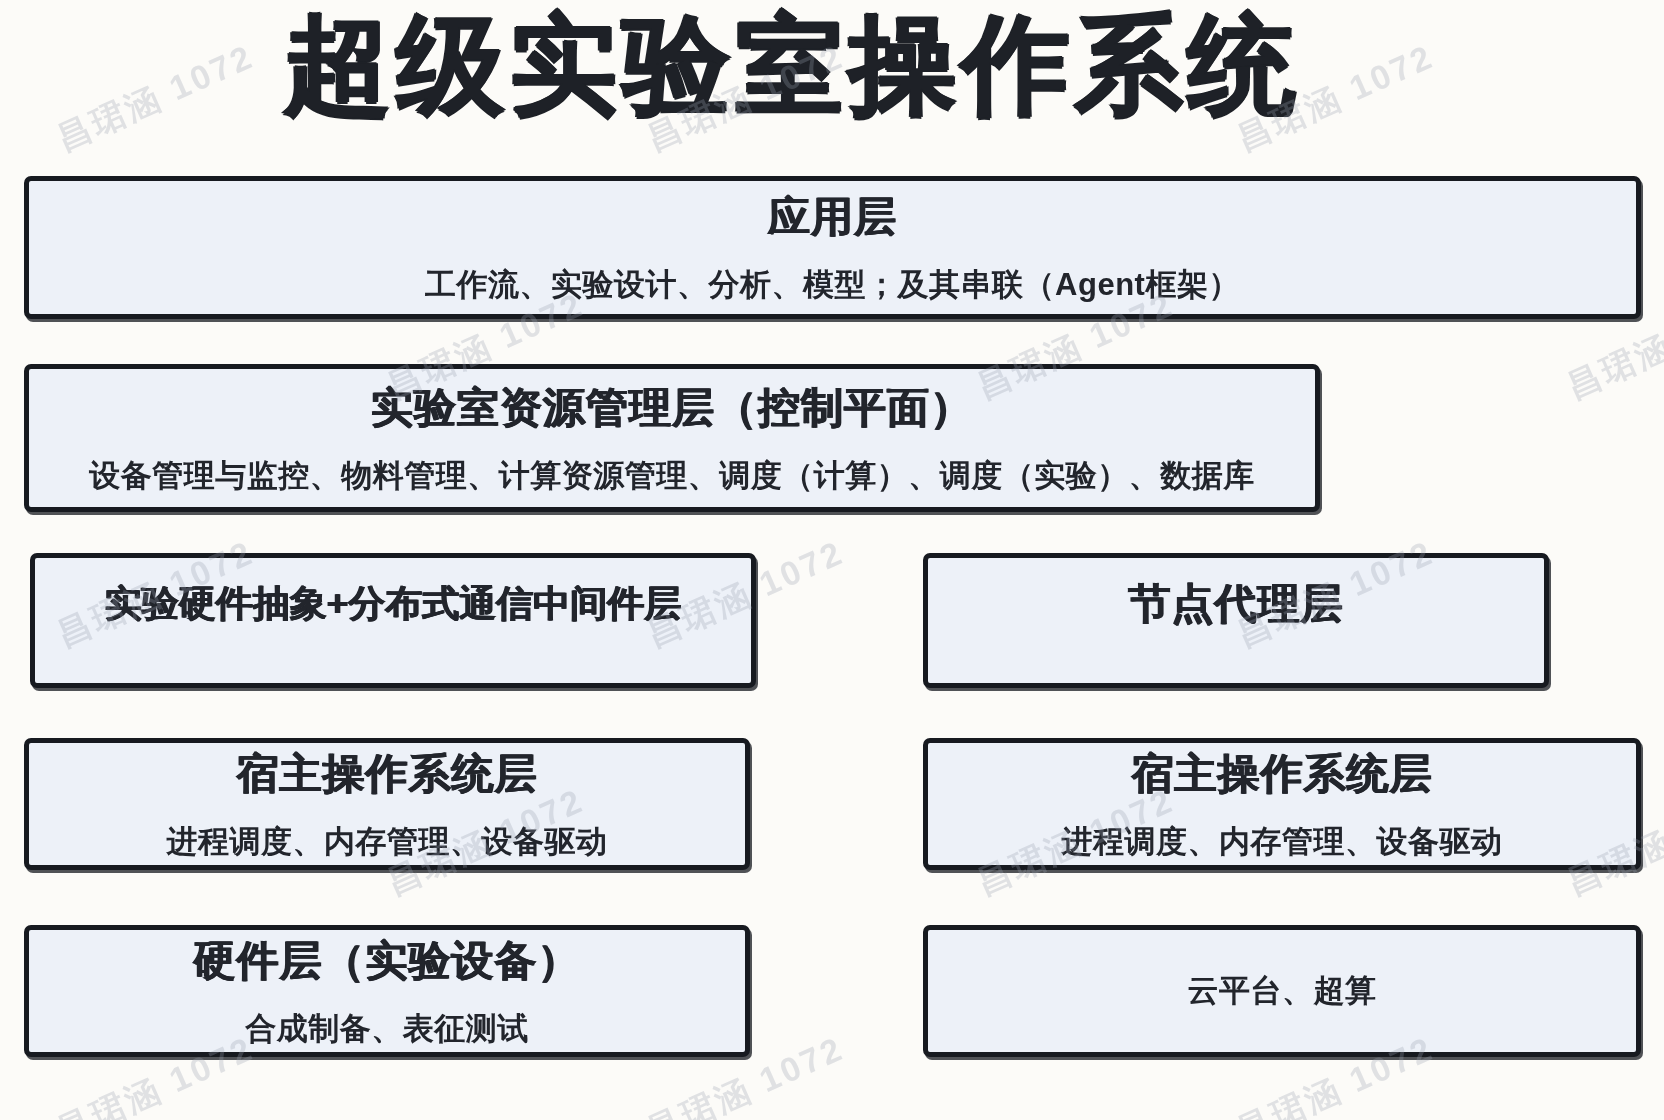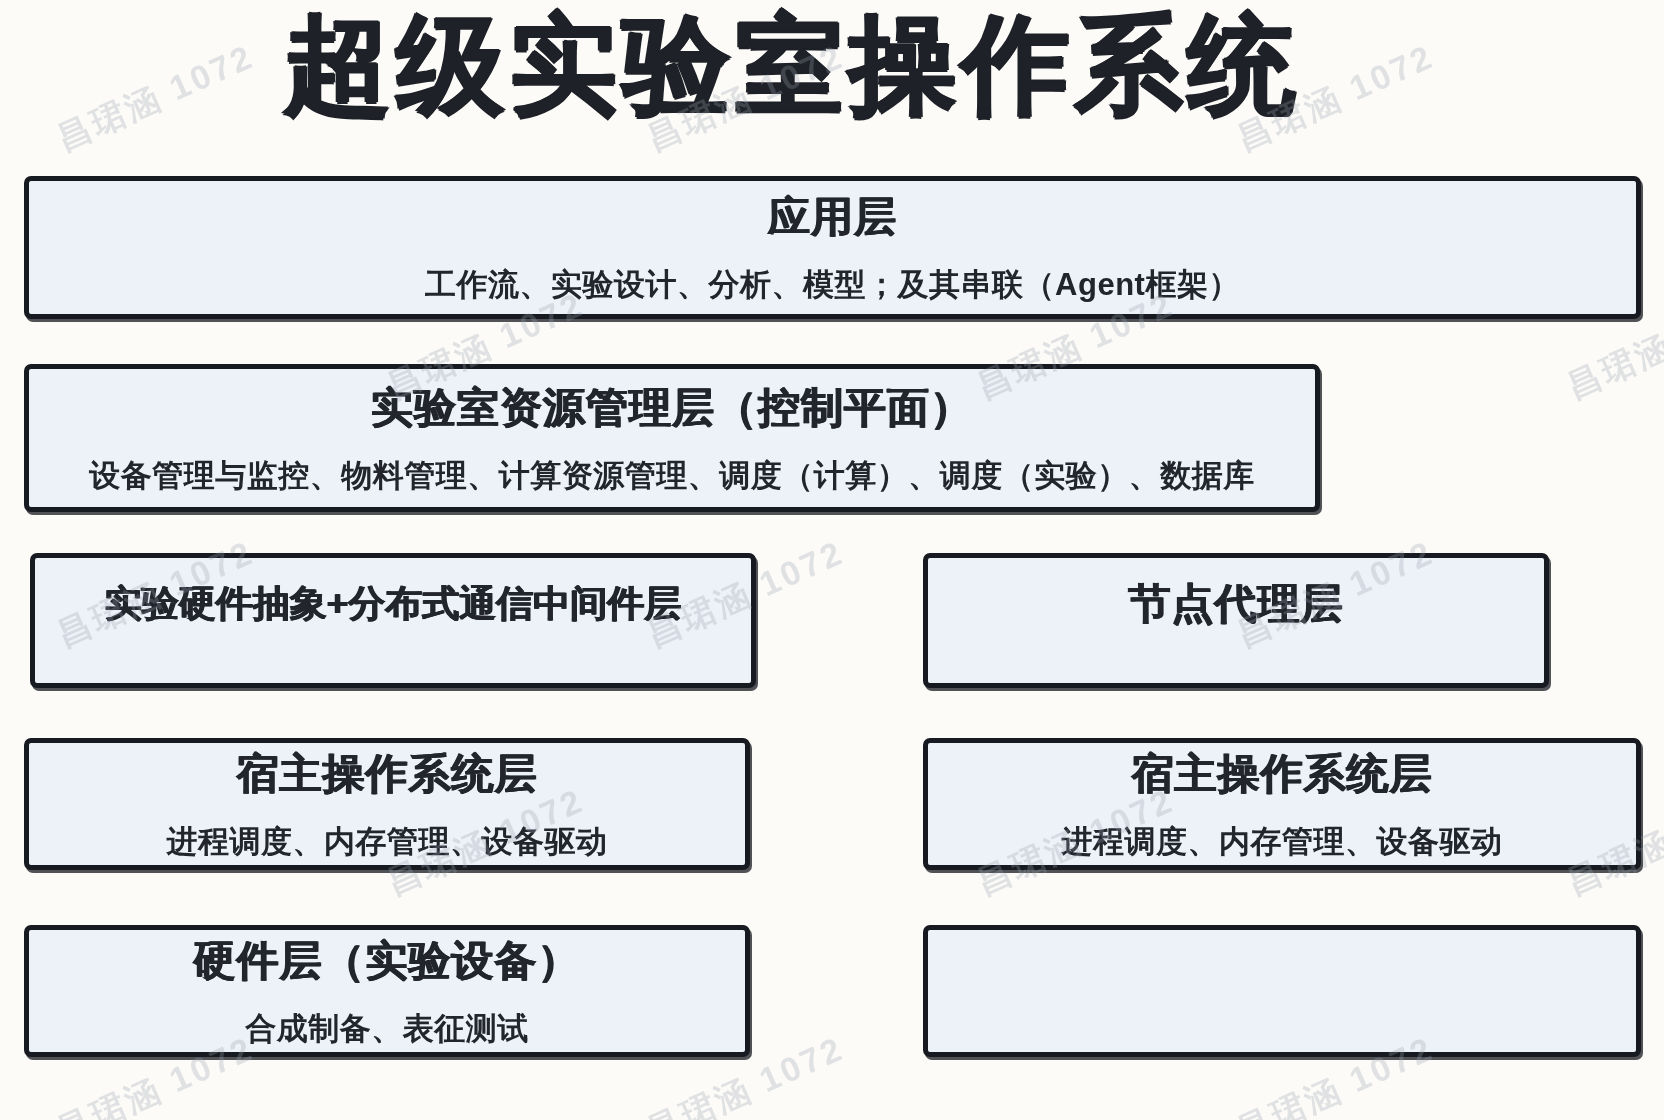--- a/index.html
+++ b/index.html
@@ -96,20 +96,21 @@
     <div class="box-title">宿主操作系统层</div>
     <div class="box-sub">进程调度、内存管理、设备驱动</div>
   </section>
 
   <section class="box b7">
     <div class="box-title">硬件层（实验设备）</div>
     <div class="box-sub">合成制备、表征测试</div>
   </section>
 
   <section class="box b8">
+    <div class="box-sub">云平台、超算</div>
   </section>
 
   <div class="wm-layer">
       <span class="wm" style="left: 50px; top: 75px;">昌珺涵 1072</span>
       <span class="wm" style="left: 640px; top: 75px;">昌珺涵 1072</span>
       <span class="wm" style="left: 1230px; top: 75px;">昌珺涵 1072</span>
       <span class="wm" style="left: 380px; top: 323px;">昌珺涵 1072</span>
       <span class="wm" style="left: 970px; top: 323px;">昌珺涵 1072</span>
       <span class="wm" style="left: 1560px; top: 323px;">昌珺涵 1072</span>
       <span class="wm" style="left: 50px; top: 571px;">昌珺涵 1072</span>

